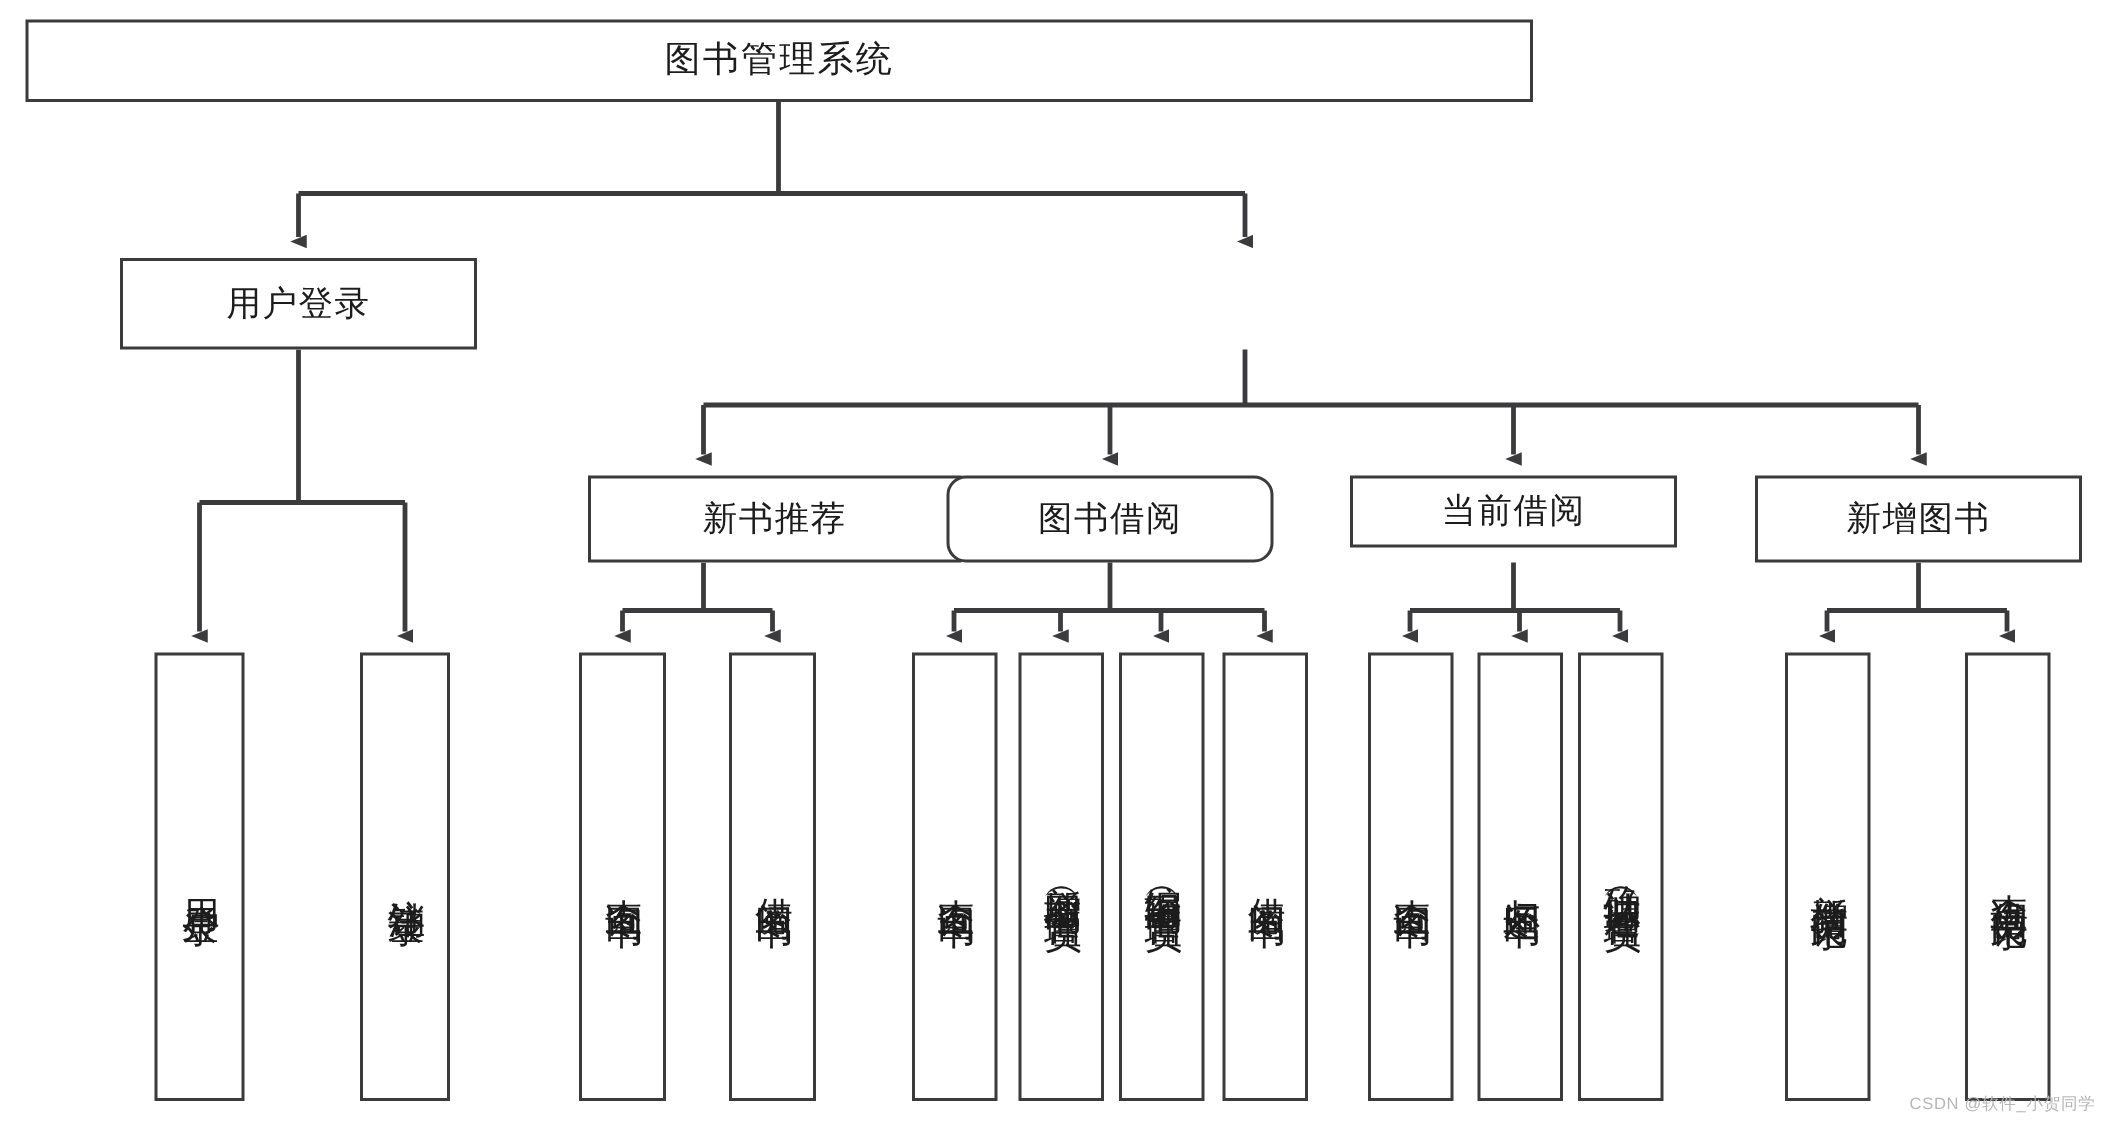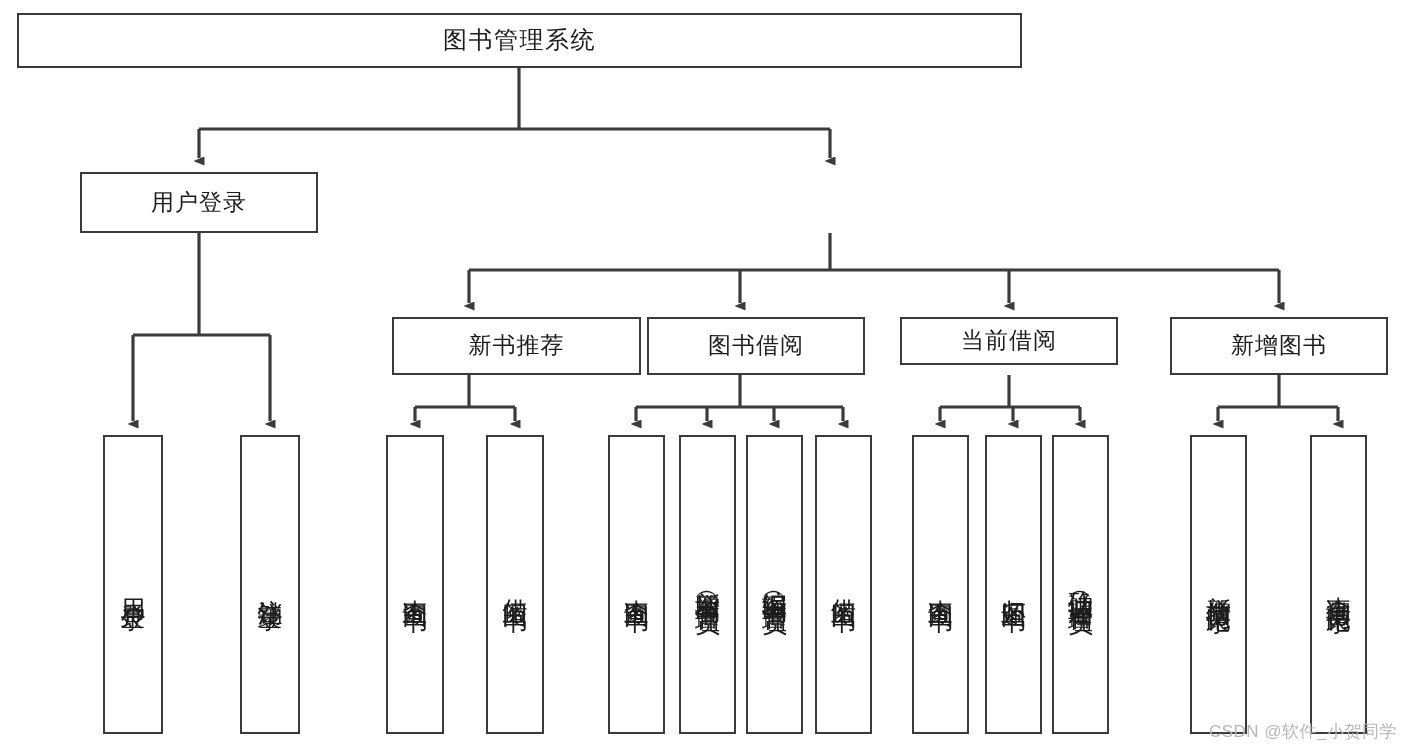--- a/index.html
+++ b/index.html
@@ -66,21 +66,21 @@
     font-size: 25px;
     line-height: 1.08;
     letter-spacing: 3px;
     white-space: nowrap;
     max-height: 286px;
   }
   #watermark {
     position: absolute;
     right: 8px;
     bottom: 4px;
-    font-size: 17px;
+    font-size: 11px;
     color: #b6b6b6;
     letter-spacing: 0.5px;
     z-index: 5;
     white-space: nowrap;
     font-family: "Liberation Sans", "DejaVu Sans", sans-serif;
   }
 </style>
 </head>
 <body>
 
@@ -140,21 +140,21 @@
     <span class="lbl">图书管理系统</span>
   </div>
 
   <div class="node horiz" style="left:80px; top:172px; width:238px; height:61px;">
     <span class="lbl">用户登录</span>
   </div>
 
   <div class="node horiz" style="left:360px; top:317px; width:249px; height:58px;margin-left:32px;">
     <span class="lbl">新书推荐</span>
   </div>
-  <div class="node horiz" style="left:647px; top:317px; width:218px; height:58px;">
+  <div class="node horiz" style="left:631px; top:317px; width:218px; height:58px;border-radius:13px;">
     <span class="lbl">图书借阅</span>
   </div>
   <div class="node horiz" style="left:900px; top:317px; width:218px; height:48px;">
     <span class="lbl">当前借阅</span>
   </div>
   <div class="node horiz" style="left:1170px; top:317px; width:218px; height:58px;">
     <span class="lbl">新增图书</span>
   </div>
 
   <div class="node vert" style="left:103px; top:435px; width:60px; height:299px;">

